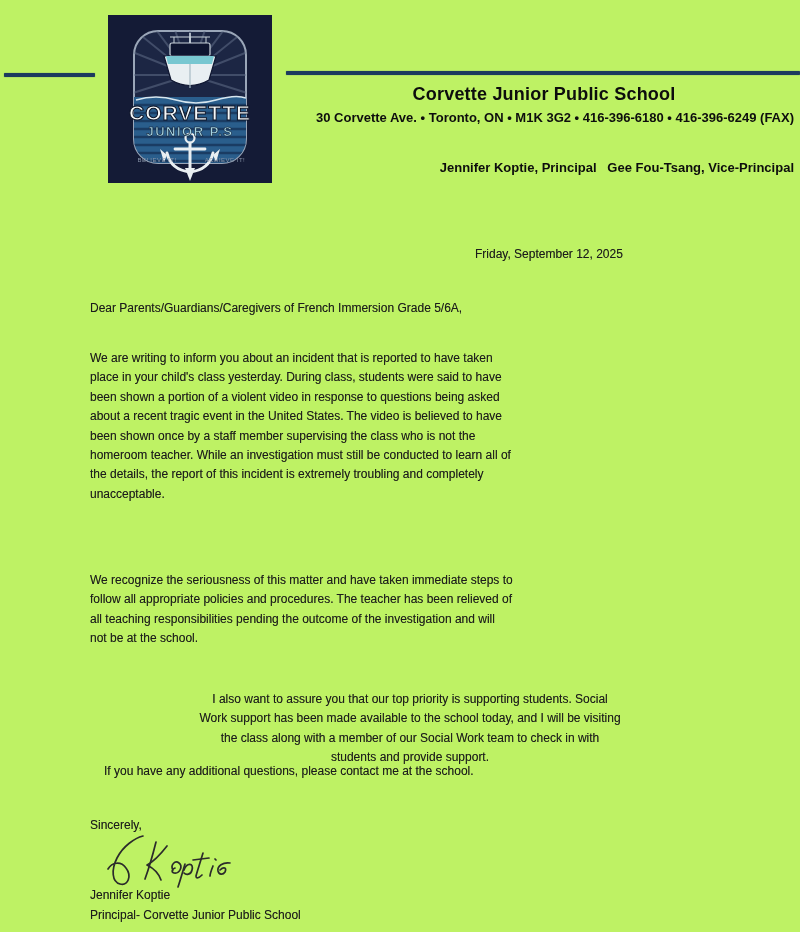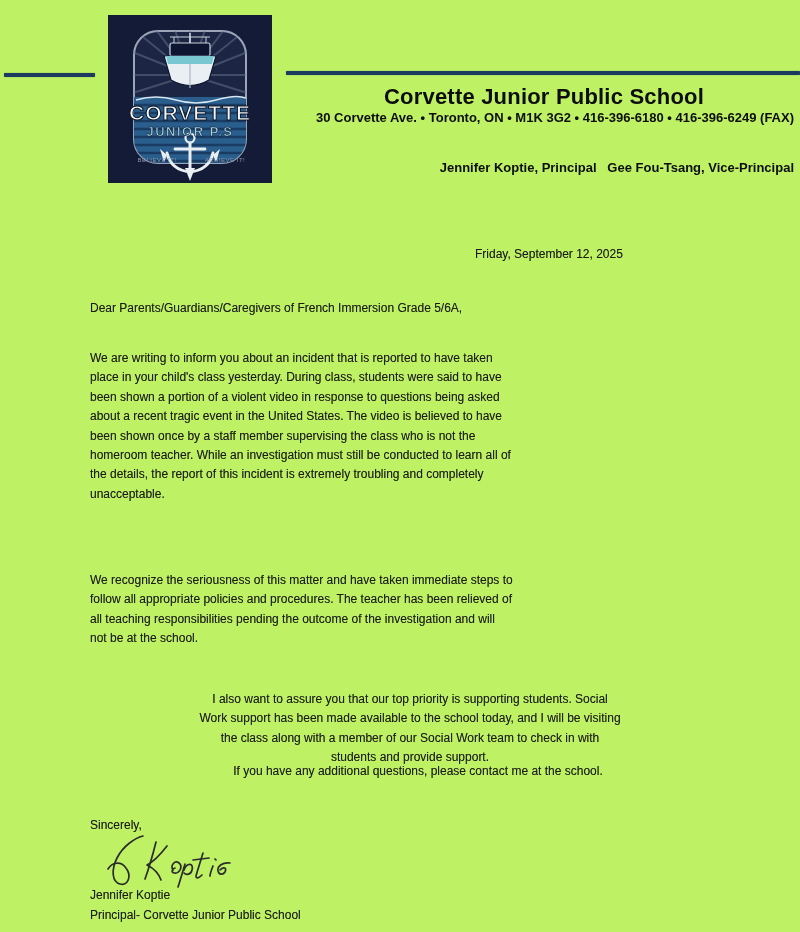--- a/index.html
+++ b/index.html
@@ -29,40 +29,40 @@
 
   
   .header-line {
     left: 294px;
     width: 500px;
     text-align: center;
     font-weight: 700;
     color: #0d0d0d;
     white-space: nowrap;
   }
-  .school-name { top: 84px;  font-size: 22px; letter-spacing: .2px; }
+  .school-name { top: 84px;  font-size: 18px; letter-spacing: .2px; }
   .hdr-small   { font-size: 13px; letter-spacing: 0; text-align: right; }
   .address-line    { top: 110px; }
   .contact-line    { top: 129px; }
   .principals-line { top: 160px; white-space: pre; }
 
   
   .body-text {
     font-size: 12px;
     line-height: 19.4px;
     color: #1c1c1c;
     white-space: pre-line;
     text-shadow: 0 0 .3px rgba(0,0,0,.4);
   }
   .date-line   { left: 475px; top: 245px; }
   .salutation  { left: 90px;  top: 299px; width: 640px; }
   .para-1      { left: 90px;  top: 349px; width: 640px; }
   .para-2      { left: 90px;  top: 571px; width: 640px; }
   .para-3      { left: 90px;  top: 690px; width: 640px; text-align: center; }
-  .para-4      { left: 98px;  top: 762px; width: 640px; text-align: center; }
+  .para-4      { left: 104px;  top: 762px; width: 640px; }
   .closing     { left: 90px;  top: 816px; }
   .signature   { left: 98px;  top: 829px; width: 152px; height: 60px; }
   .signer-name  { left: 90px; top: 886px; }
   .signer-title { left: 90px; top: 906px; }
 </style>
 </head>
 <body>
 
 <div class="page">
 

